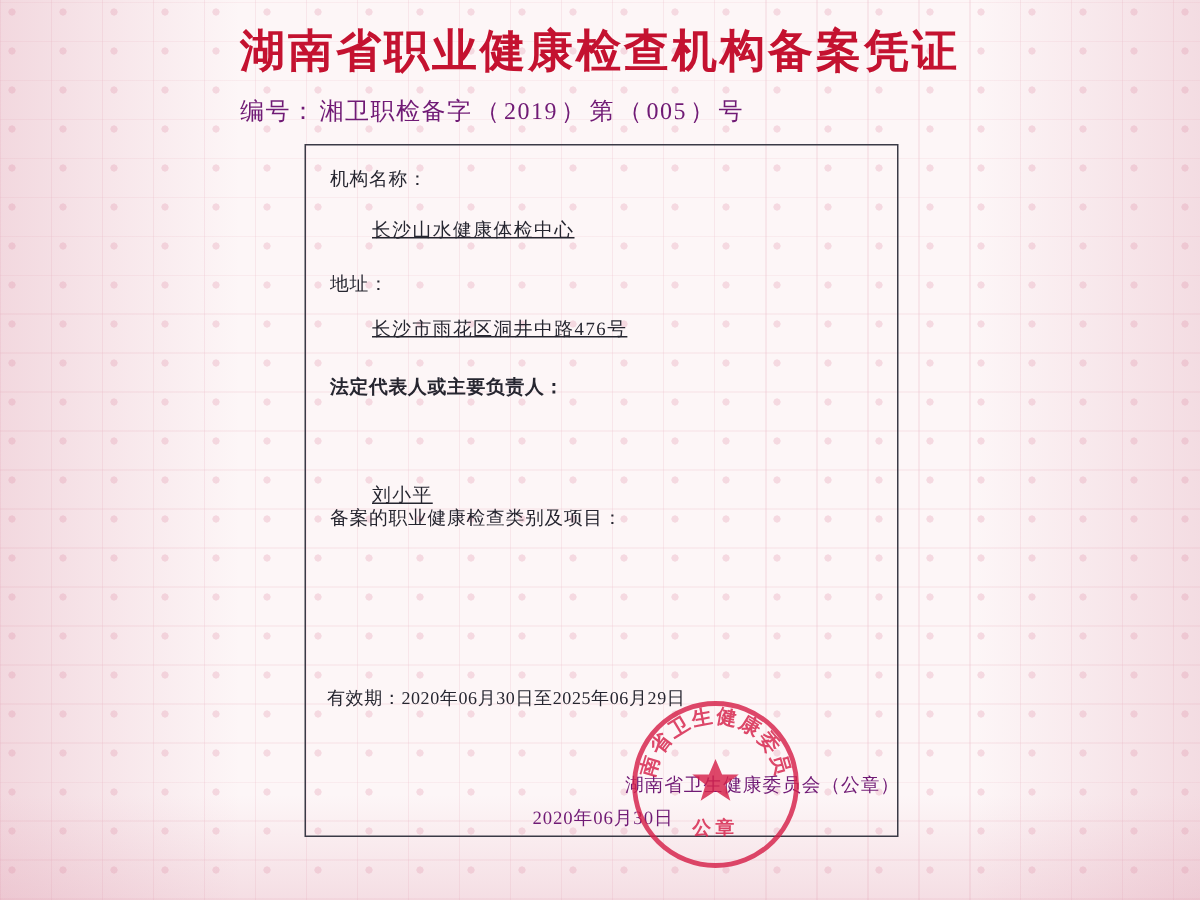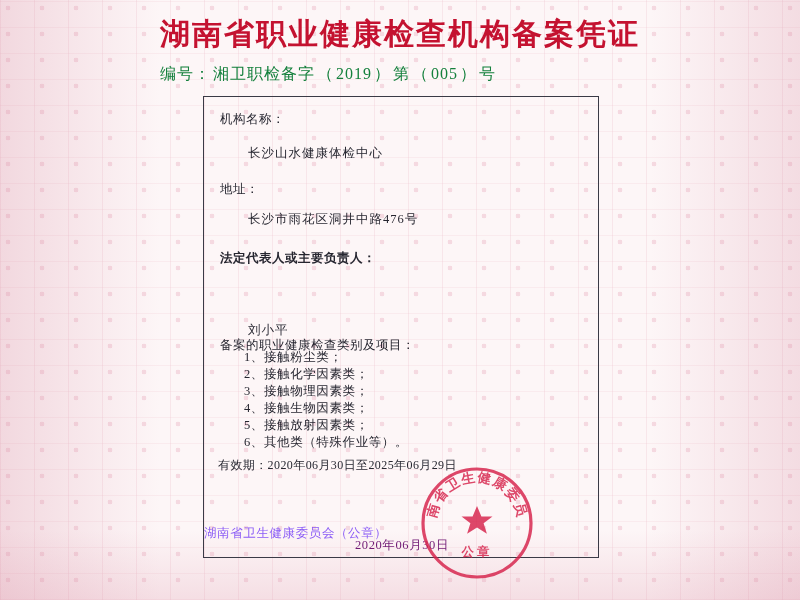--- a/index.html
+++ b/index.html
@@ -74,21 +74,21 @@
     font-family: "DejaVu Serif", "Liberation Serif", serif;
   }
 
   .serial-line {
     position: absolute;
     top: 64px;
     left: 0;
     width: 656px;
     text-align: center;
     font-size: 16px;
-    color: #15803d;
+    color: #701a75;
     letter-spacing: 1px;
   }
   .serial-line .seg { margin: 0 1px; }
   .serial-line .num { letter-spacing: 1px; }
 
   .frame {
     position: absolute;
     left: 203px;
     top: 96px;
     width: 396px;
@@ -100,21 +100,21 @@
   }
 
   .field {
     position: absolute;
     font-size: 12.5px;
     color: #262630;
     letter-spacing: 0.5px;
     white-space: nowrap;
   }
   .field-label { left: 16px; }
-  .field-value { left: 44px; letter-spacing: 1px; }
+  .field-value { left: 44px; letter-spacing: 1px; text-decoration: underline; }
 
   .lbl-org   { top: 14px; }
   .val-org   { top: 48px; }
   .lbl-addr  { top: 84px; }
   .val-addr  { top: 114px; }
   .lbl-rep   { top: 153px; font-weight: bold; }
   .val-rep   { top: 185px; margin-top: 40px; }
   .lbl-cat   { top: 240px; }
 
   .cat-list {
@@ -134,25 +134,25 @@
     top: 360px;
     font-size: 12px;
     color: #262630;
     letter-spacing: 0.4px;
     white-space: nowrap;
   }
 
   .issuer {
     position: absolute;
     left: 0;
-    top: 428px;
+    top: 418px;
     width: 396px;
-    text-align: left;
-    font-size: 12.5px;
-    color: #8b5cf6;
+    text-align: right;
+    font-size: 12.5px;
+    color: #701a75;
     letter-spacing: 0.6px;
   }
   .issue-date {
     position: absolute;
     left: 0;
     top: 440px;
     width: 396px;
     text-align: center;
     font-size: 12.5px;
     color: #701a75;
@@ -196,28 +196,20 @@
       <div class="field field-value val-org">长沙山水健康体检中心</div>
 
       <div class="field field-label lbl-addr">地址：</div>
       <div class="field field-value val-addr">长沙市雨花区洞井中路476号</div>
 
       <div class="field field-label lbl-rep">法定代表人或主要负责人：</div>
       <div class="field field-value val-rep">刘小平</div>
 
       <div class="field field-label lbl-cat">备案的职业健康检查类别及项目：</div>
 
-      <div class="cat-list">
-        <div>1、接触粉尘类；</div>
-        <div>2、接触化学因素类；</div>
-        <div>3、接触物理因素类；</div>
-        <div>4、接触生物因素类；</div>
-        <div>5、接触放射因素类；</div>
-        <div>6、其他类（特殊作业等）。</div>
-      </div>
 
       <div class="valid-line">
         <span>有效期：</span><span>2020</span><span>年</span><span>06</span><span>月</span><span>30</span><span>日</span><span>至</span><span>2025</span><span>年</span><span>06</span><span>月</span><span>29</span><span>日</span>
       </div>
 
       <div class="issuer">湖南省卫生健康委员会（公章）</div>
       <div class="issue-date">2020年06月30日</div>
 
     </div>
 

